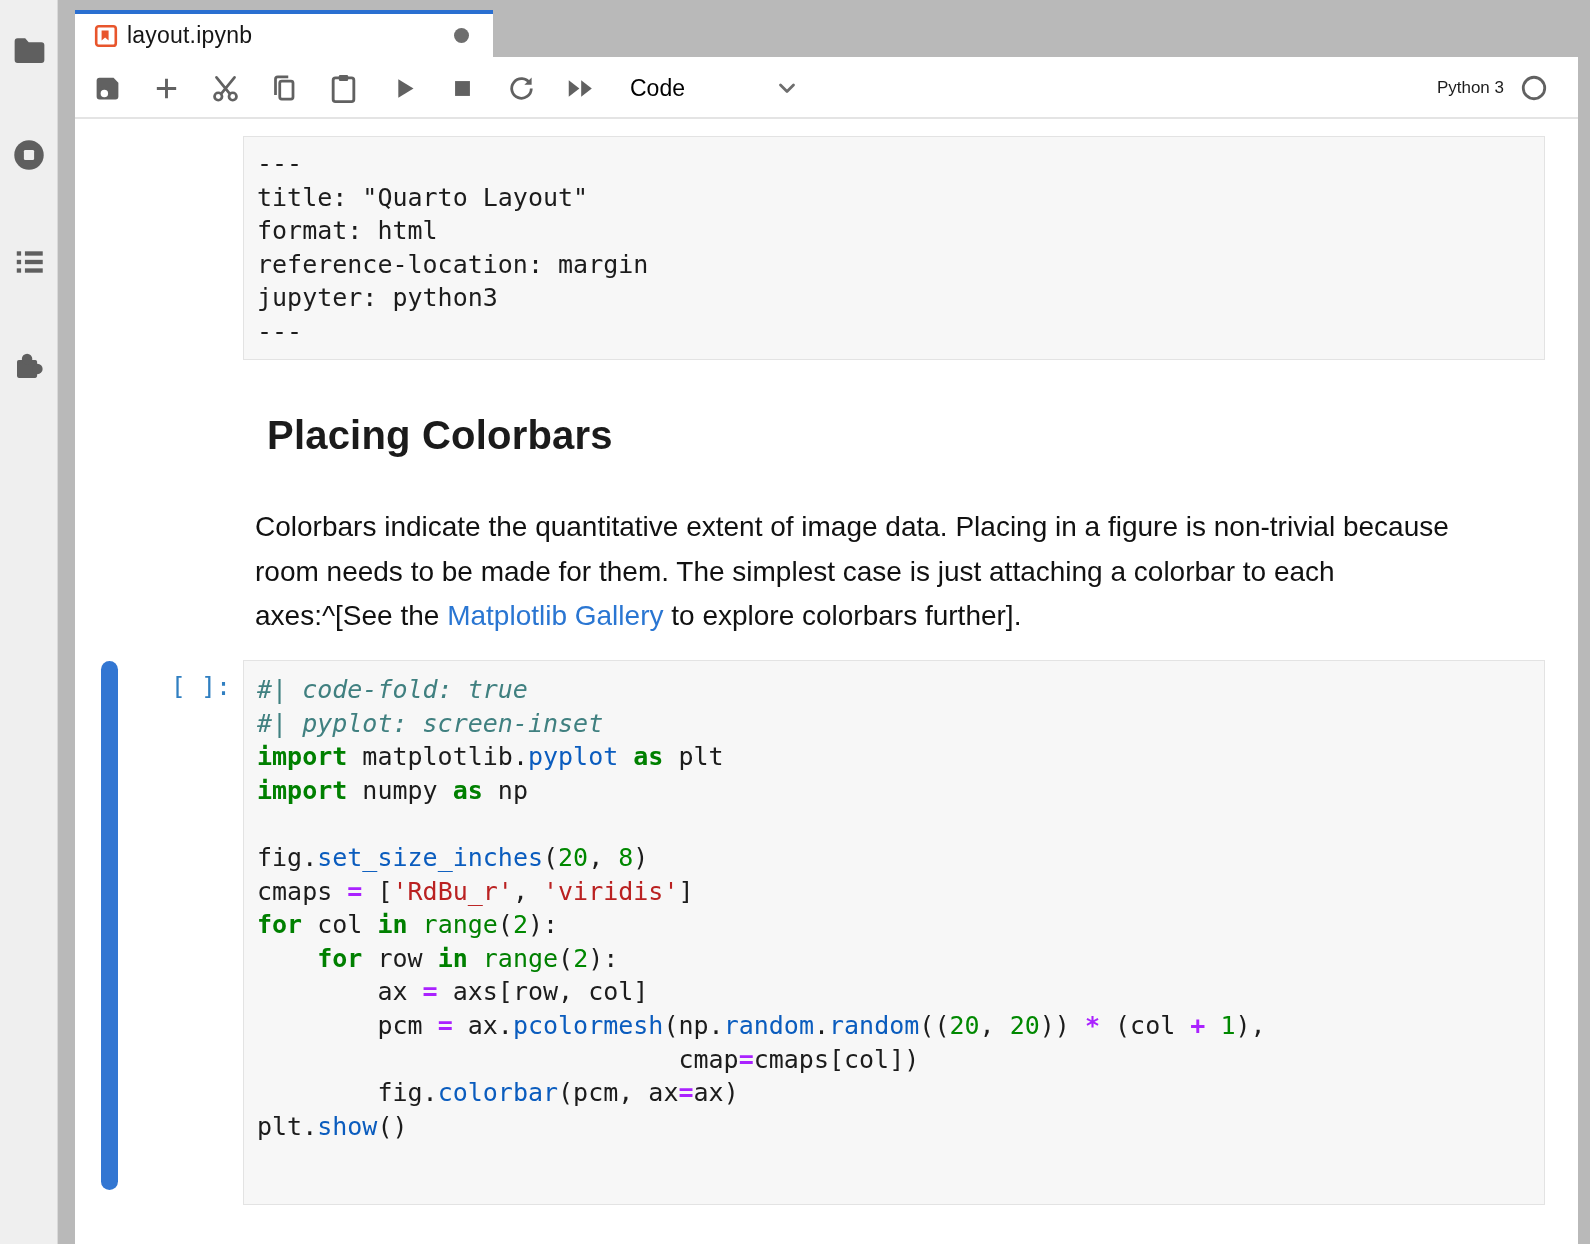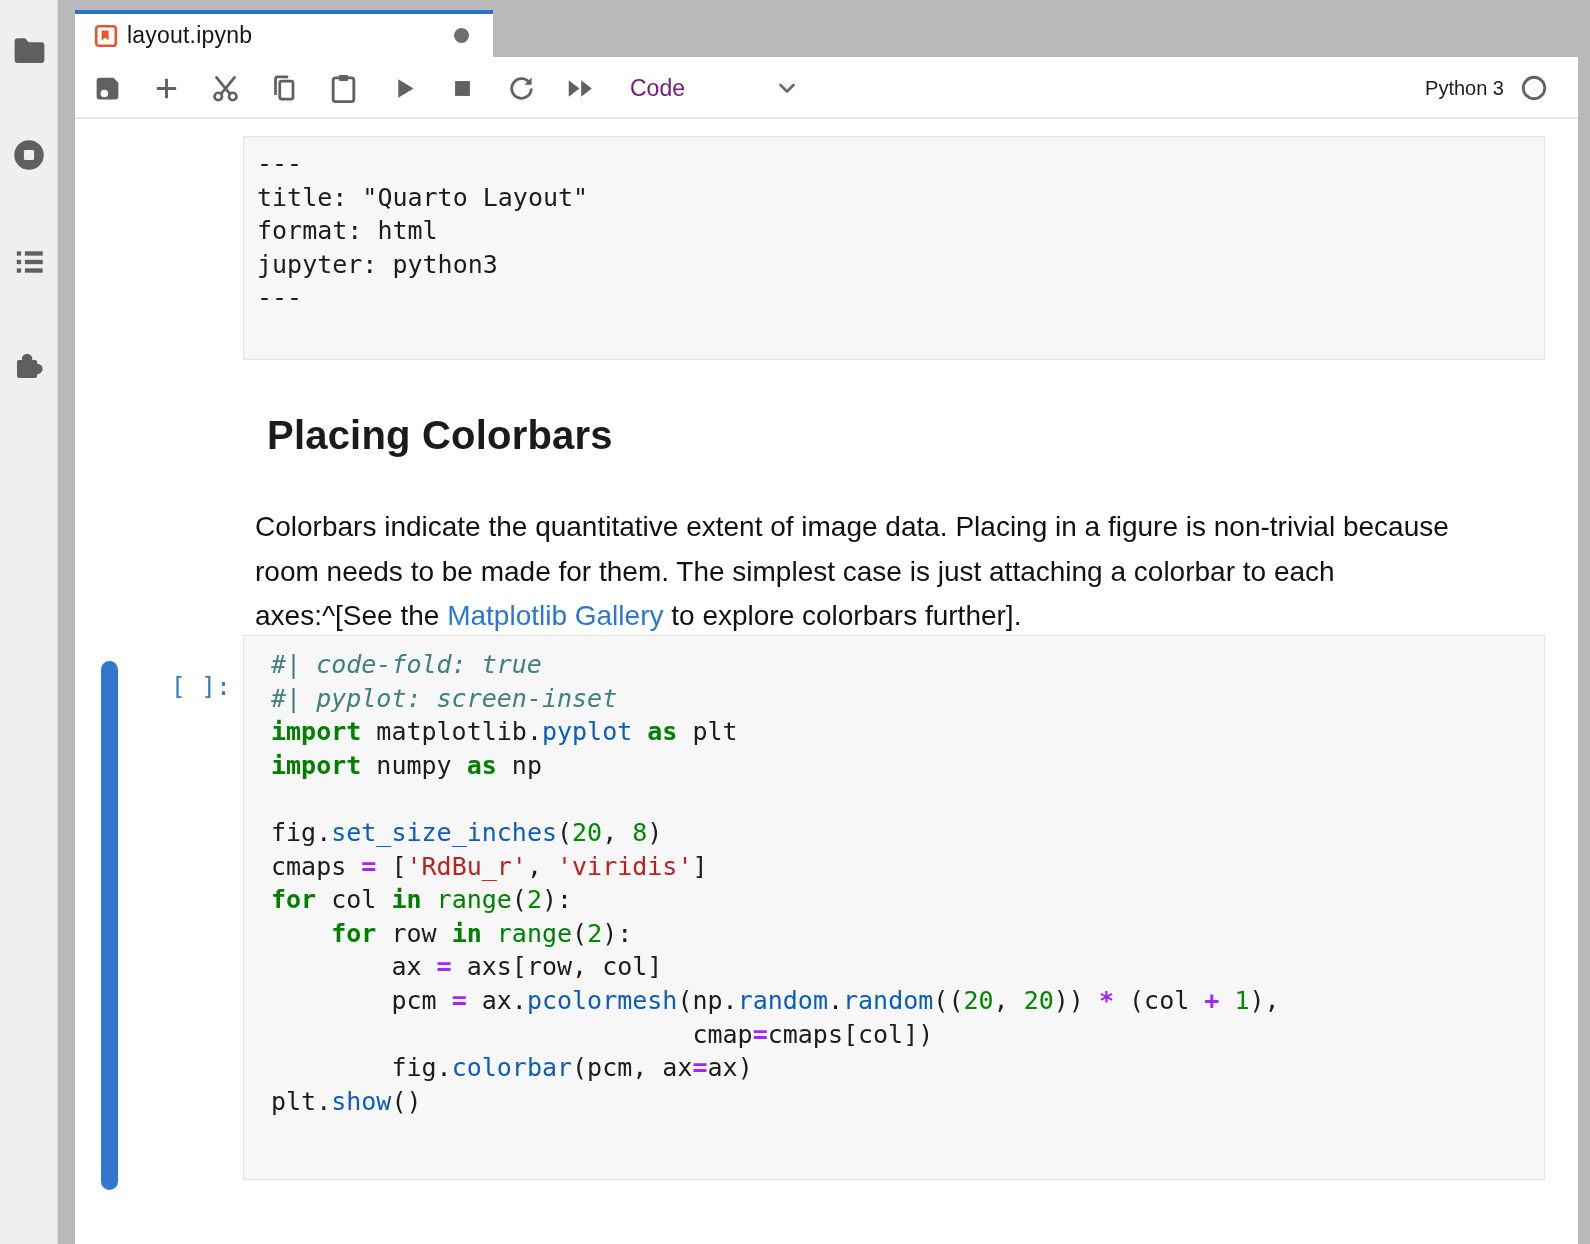--- a/index.html
+++ b/index.html
@@ -27,34 +27,34 @@
   #tab .dirty-dot { position:absolute; right:24px; top:50%; margin-top:-8px;
                     width:15px; height:15px; border-radius:50%; background:#6e6e6e; }
 
   
   #toolbar { position:absolute; left:0; top:57px; width:100%; height:62px;
              background:#ffffff; border-bottom:2px solid #e4e4e4; }
   .tb-btn { position:absolute; top:10px; width:44px; height:42px;
             display:flex; align-items:center; justify-content:center; background:none; border:none; cursor:pointer; }
   #celltype { position:absolute; left:540px; top:10px; width:185px; height:42px;
               display:flex; align-items:center; justify-content:space-between; cursor:pointer; background:none; border:none; }
-  #celltype .ct-label { font-size:23px; color:#701a75; margin-left:15px; }
+  #celltype .ct-label { font-size:23px; color:#000000; margin-left:15px; }
   #kernel { position:absolute; right:30px; top:10px; height:42px; display:flex; align-items:center; gap:16px; }
-  #kernel .kernel-name { font-size:20px; color:#1d1d1d; }
+  #kernel .kernel-name { font-size:17px; color:#1d1d1d; }
 
   
   #content { position:absolute; left:0; top:119px; width:100%; height:1125px; background:#ffffff; }
 
   .cell-box { position:absolute; left:168px; width:1302px; background:#f7f7f7;
               border:1px solid #e3e3e3; }
   .mono { font-family:"DejaVu Sans Mono","Liberation Mono",monospace; font-size:25px; }
   .cm-line { white-space:pre; line-height:33.6px; color:#1c1c1c; }
 
   #raw-cell   { top:17px;  height:224px; padding:10px 13px; }
-  #code-cell  { top:516px; height:545px; padding:12px 27px; }
+  #code-cell  { top:541px; height:545px; padding:12px 13px; }
 
   #md-heading { position:absolute; left:192px; top:292px; font-size:40px; line-height:48px;
                 font-weight:700; color:#1b1b1b; letter-spacing:.2px; }
   #md-para { position:absolute; left:180px; top:386px; font-size:28px; line-height:44.5px; color:#111111; }
   #md-para a { color:#2a76d2; text-decoration:none; cursor:pointer; }
 
   #collapser { position:absolute; left:26px; top:542px; width:17px; height:529px;
                background:#3276d2; border-radius:9px; cursor:pointer; }
   #prompt { position:absolute; left:0; top:553px; width:156px; text-align:right;
             color:#307fc1; }
@@ -220,20 +220,21 @@
       </div>
     </div>
 
     <div id="content">
 
       <div id="raw-cell" class="cell-box mono">
         <div>
             <div class="cm-line">---</div>
             <div class="cm-line">title: "Quarto Layout"</div>
             <div class="cm-line">format: html</div>
+            <div class="cm-line">reference-location: margin</div>
             <div class="cm-line">jupyter: python3</div>
             <div class="cm-line">---</div>
           </div>
       </div>
 
       <h1 id="md-heading">Placing Colorbars</h1>
       <div id="md-para">
         <div>Colorbars indicate the quantitative extent of image data. Placing in a figure is non-trivial because</div>
         <div>room needs to be made for them. The simplest case is just attaching a colorbar to each</div>
         <div><span>axes:^[See the </span><a>Matplotlib Gallery</a><span> to explore colorbars further].</span></div>

